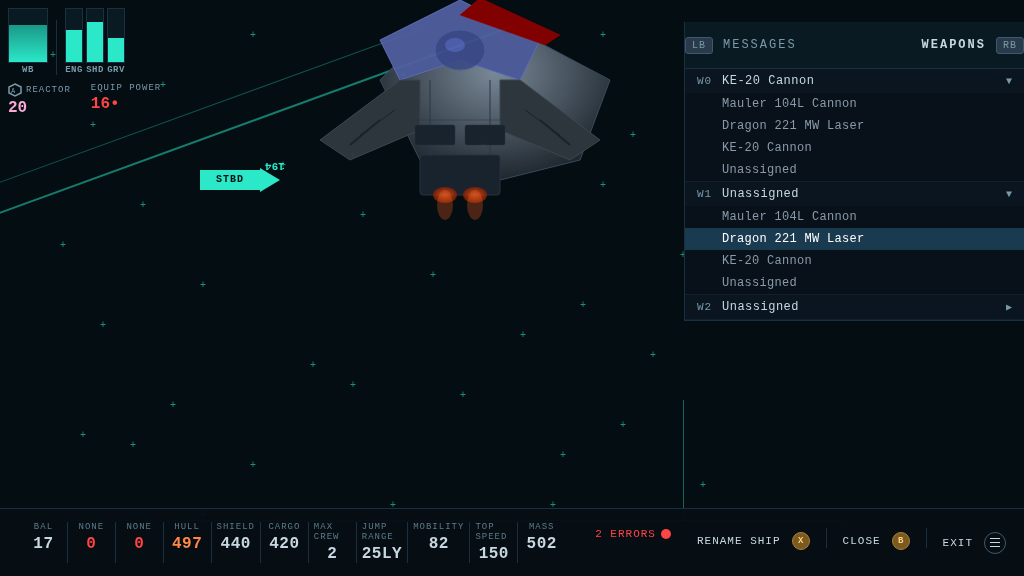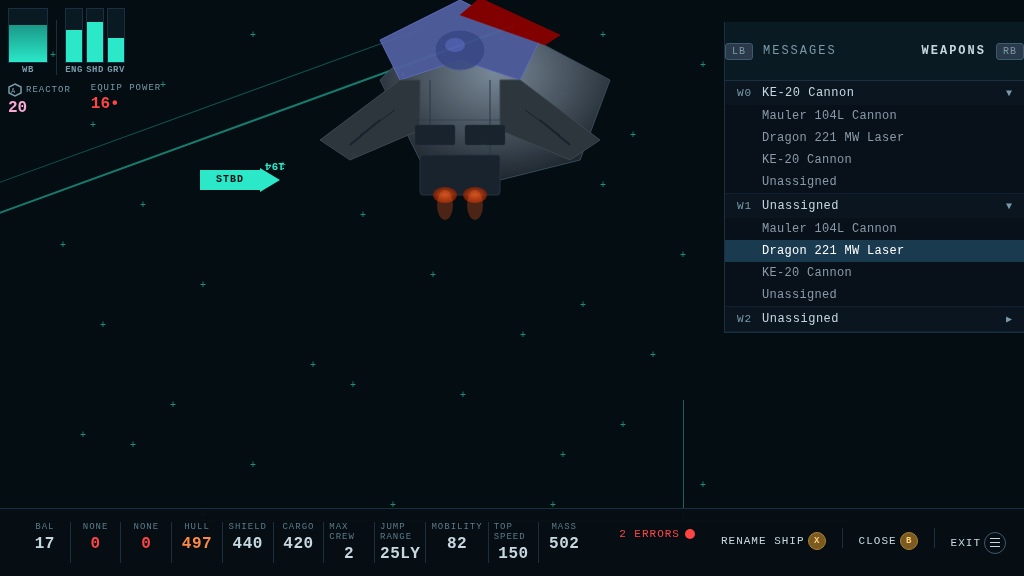--- a/index.html
+++ b/index.html
@@ -172,37 +172,37 @@
 
     .power-value.warning {
       color: #ff4444;
     }
 
     
     .right-panel {
       position: absolute;
       top: 22px;
       right: 0;
-      width: 300px;
+      width: 340px;
       background: rgba(8, 18, 26, 0.95);
       border-left: 1px solid #1a3040;
       border-bottom: 1px solid #1a3040;
     }
 
     .panel-header {
       display: flex;
       align-items: center;
       background: #0a1a22;
       border-bottom: 1px solid #1a3040;
       padding: 0;
     }
 
     .tab-title {
       flex: 1;
-      padding: 22px 10px;
+      padding: 16px 10px;
       font-size: 12px;
       letter-spacing: 2px;
       color: #7a9aaa;
     }
 
     .tab-title-right {
       padding: 6px 10px;
       font-size: 12px;
       letter-spacing: 2px;
       color: #c8d8e0;
@@ -329,21 +329,21 @@
     .error-dot {
       width: 10px;
       height: 10px;
       background: #ff4444;
       border-radius: 50%;
     }
 
     .ctrl-btn {
       display: flex;
       align-items: center;
-      gap: 3px;
+      gap: 11px;
       cursor: pointer;
       padding: 4px 8px;
     }
 
     .ctrl-btn-circle {
       width: 18px;
       height: 18px;
       border-radius: 50%;
       background: #7a5a20;
       border: 1px solid #aa8030;

